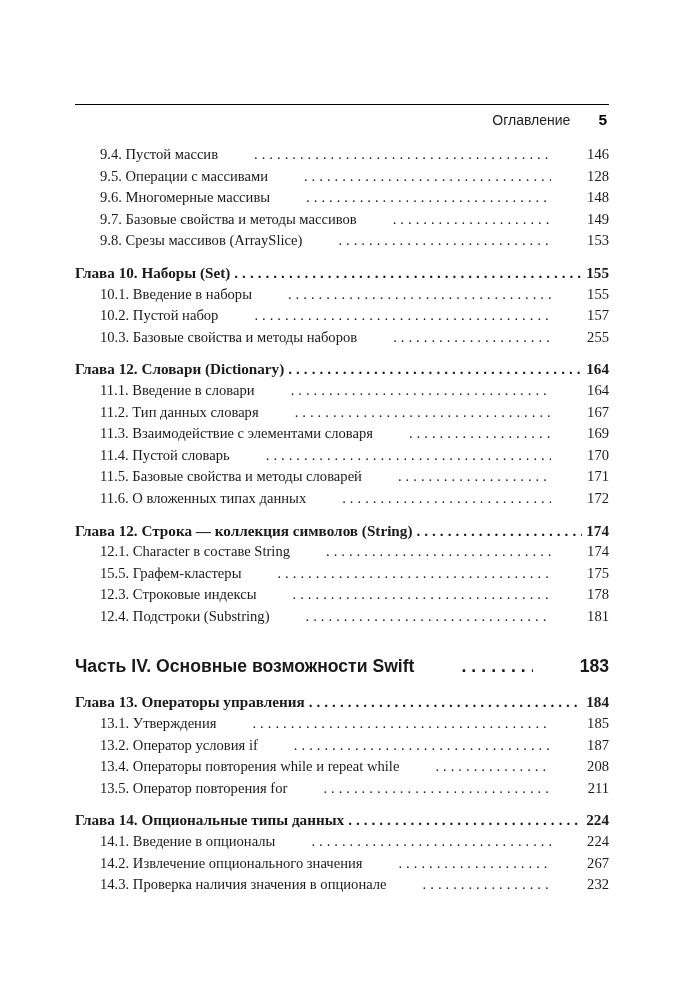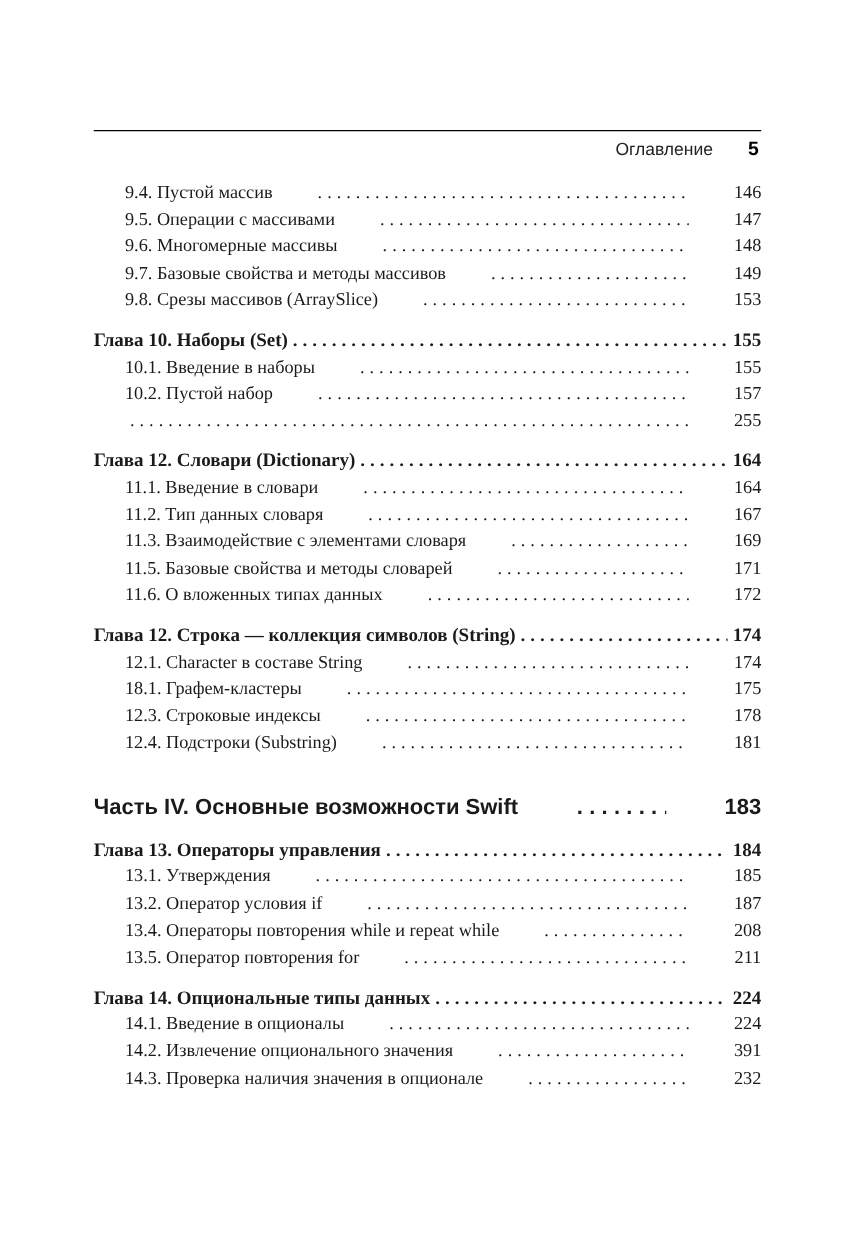--- a/index.html
+++ b/index.html
@@ -89,21 +89,21 @@
 
   <main class="toc" id="toc">
       <div class="row item">
         <span class="label">9.4. Пустой массив</span>
         <span class="leader"></span>
         <span class="page-num">146</span>
       </div>
       <div class="row item">
         <span class="label">9.5. Операции с массивами</span>
         <span class="leader"></span>
-        <span class="page-num">147</span>
+        <span class="page-num">128</span>
       </div>
       <div class="row item">
         <span class="label">9.6. Многомерные массивы</span>
         <span class="leader"></span>
         <span class="page-num">148</span>
       </div>
       <div class="row item">
         <span class="label">9.7. Базовые свойства и методы массивов</span>
         <span class="leader"></span>
         <span class="page-num">149</span>
@@ -122,20 +122,21 @@
         <span class="label">10.1. Введение в наборы</span>
         <span class="leader"></span>
         <span class="page-num">155</span>
       </div>
       <div class="row item">
         <span class="label">10.2. Пустой набор</span>
         <span class="leader"></span>
         <span class="page-num">157</span>
       </div>
       <div class="row item">
+        <span class="label">10.3. Базовые свойства и методы наборов</span>
         <span class="leader"></span>
         <span class="page-num">255</span>
       </div>
       <div class="row chapter">
         <span class="label">Глава 12. Словари (Dictionary)</span>
         <span class="leader"></span>
         <span class="page-num">164</span>
       </div>
       <div class="row item">
         <span class="label">11.1. Введение в словари</span>
@@ -146,41 +147,46 @@
         <span class="label">11.2. Тип данных словаря</span>
         <span class="leader"></span>
         <span class="page-num">167</span>
       </div>
       <div class="row item">
         <span class="label">11.3. Взаимодействие с элементами словаря</span>
         <span class="leader"></span>
         <span class="page-num">169</span>
       </div>
       <div class="row item">
+        <span class="label">11.4. Пустой словарь</span>
+        <span class="leader"></span>
+        <span class="page-num">170</span>
+      </div>
+      <div class="row item">
         <span class="label">11.5. Базовые свойства и методы словарей</span>
         <span class="leader"></span>
         <span class="page-num">171</span>
       </div>
       <div class="row item">
         <span class="label">11.6. О вложенных типах данных</span>
         <span class="leader"></span>
         <span class="page-num">172</span>
       </div>
       <div class="row chapter">
         <span class="label">Глава 12. Строка — коллекция символов (String)</span>
         <span class="leader"></span>
         <span class="page-num">174</span>
       </div>
       <div class="row item">
         <span class="label">12.1. Character в составе String</span>
         <span class="leader"></span>
         <span class="page-num">174</span>
       </div>
       <div class="row item">
-        <span class="label">18.1. Графем-кластеры</span>
+        <span class="label">15.5. Графем-кластеры</span>
         <span class="leader"></span>
         <span class="page-num">175</span>
       </div>
       <div class="row item">
         <span class="label">12.3. Строковые индексы</span>
         <span class="leader"></span>
         <span class="page-num">178</span>
       </div>
       <div class="row item">
         <span class="label">12.4. Подстроки (Substring)</span>
@@ -223,21 +229,21 @@
         <span class="page-num">224</span>
       </div>
       <div class="row item">
         <span class="label">14.1. Введение в опционалы</span>
         <span class="leader"></span>
         <span class="page-num">224</span>
       </div>
       <div class="row item">
         <span class="label">14.2. Извлечение опционального значения</span>
         <span class="leader"></span>
-        <span class="page-num">391</span>
+        <span class="page-num">267</span>
       </div>
       <div class="row item">
         <span class="label">14.3. Проверка наличия значения в опционале</span>
         <span class="leader"></span>
         <span class="page-num">232</span>
       </div>
     </main>
 </div>
 
 </body></html>

